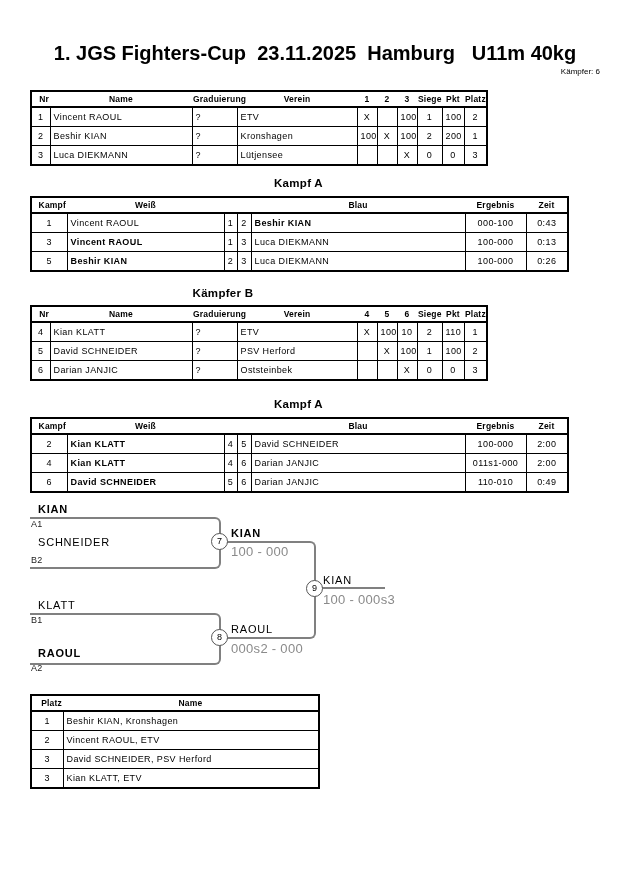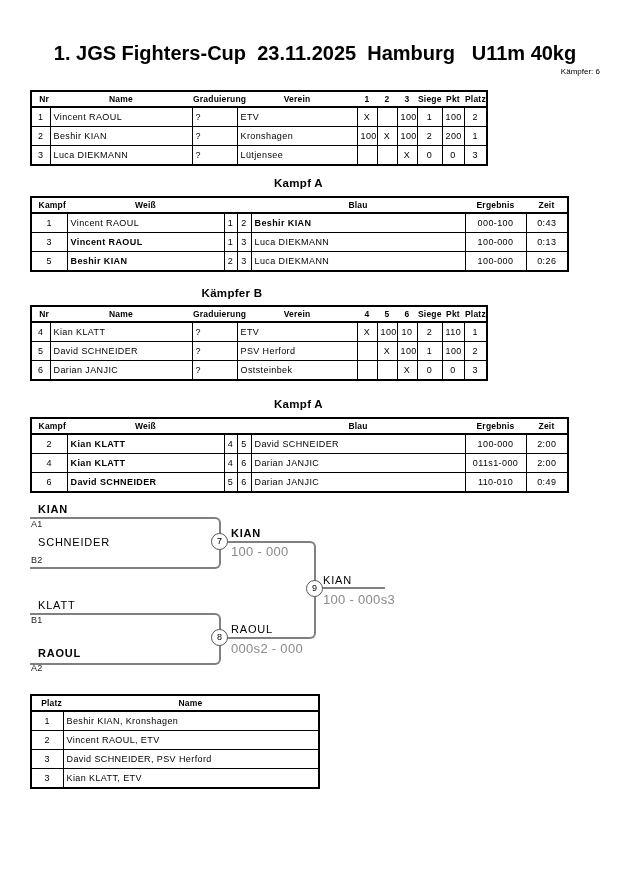--- a/index.html
+++ b/index.html
@@ -5,21 +5,21 @@
   html,body { margin:0; padding:0; background:#fff; }
   .page { position:relative; width:630px; height:891px; background:#ffffff;
           font-family:"Liberation Sans", sans-serif; color:#000; overflow:hidden; }
 
   .title { position:absolute; top:42px; left:0; width:630px; text-align:center;
            font-size:20px; font-weight:bold; white-space:pre; }
 
   .subhead { position:absolute; font-size:11.5px; font-weight:bold; text-align:center; letter-spacing:0.3px; }
   #hd-pool-a { top:69px; left:30px; width:404px; }
   #hd-match-a { top:177px; left:30px; width:537px; }
-  #hd-pool-b { top:287px; left:30px; width:404px; }
+  #hd-pool-b { top:287px; left:21px; width:404px; }
   #hd-match-b { top:398px; left:30px; width:537px; }
   #hd-results { top:672px; left:30px; width:288px; }
   #fighters-count { position:absolute; top:67px; left:430px; width:170px; text-align:right; font-size:8px; }
 
   table.grid { position:absolute; border-collapse:collapse; table-layout:fixed;
                border:2px solid #000; background:#fff; }
   table.grid td { border:1px solid #000; height:18px; font-size:9px; padding:0 3px;
                   letter-spacing:0.4px; white-space:nowrap; overflow:hidden; vertical-align:middle; }
   table.grid thead tr { height:16px; border-bottom:2px solid #000; }
   table.grid th { border:none; font-size:8.5px; padding:0 1px; letter-spacing:0.2px;

